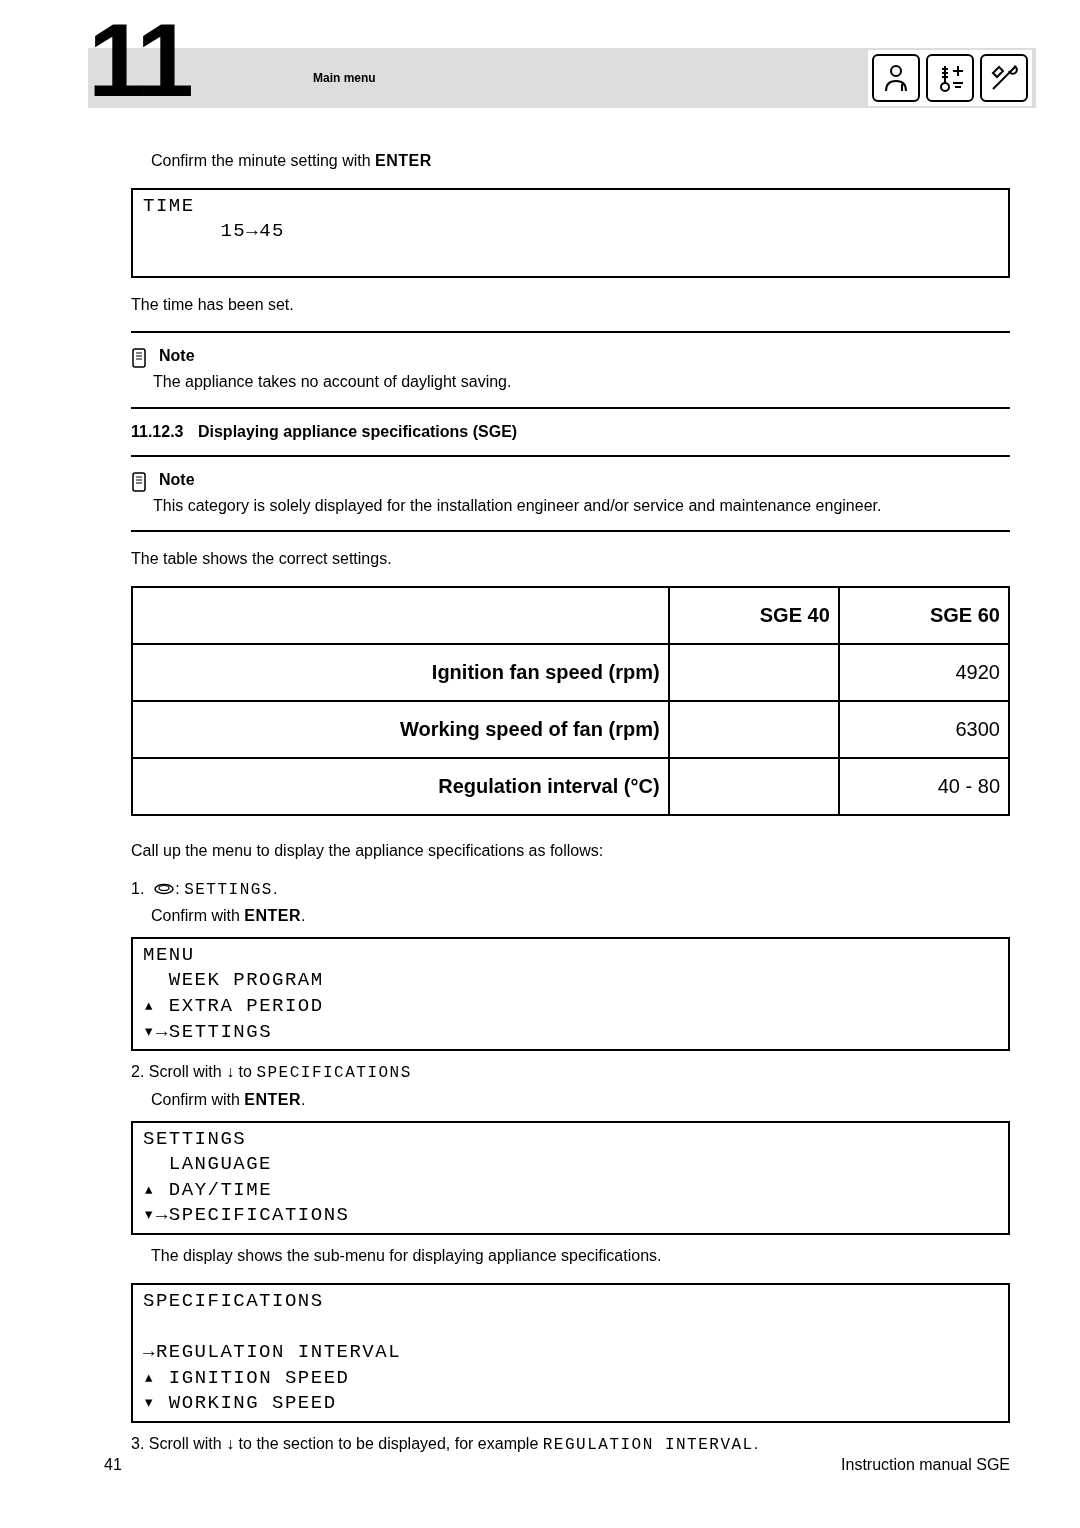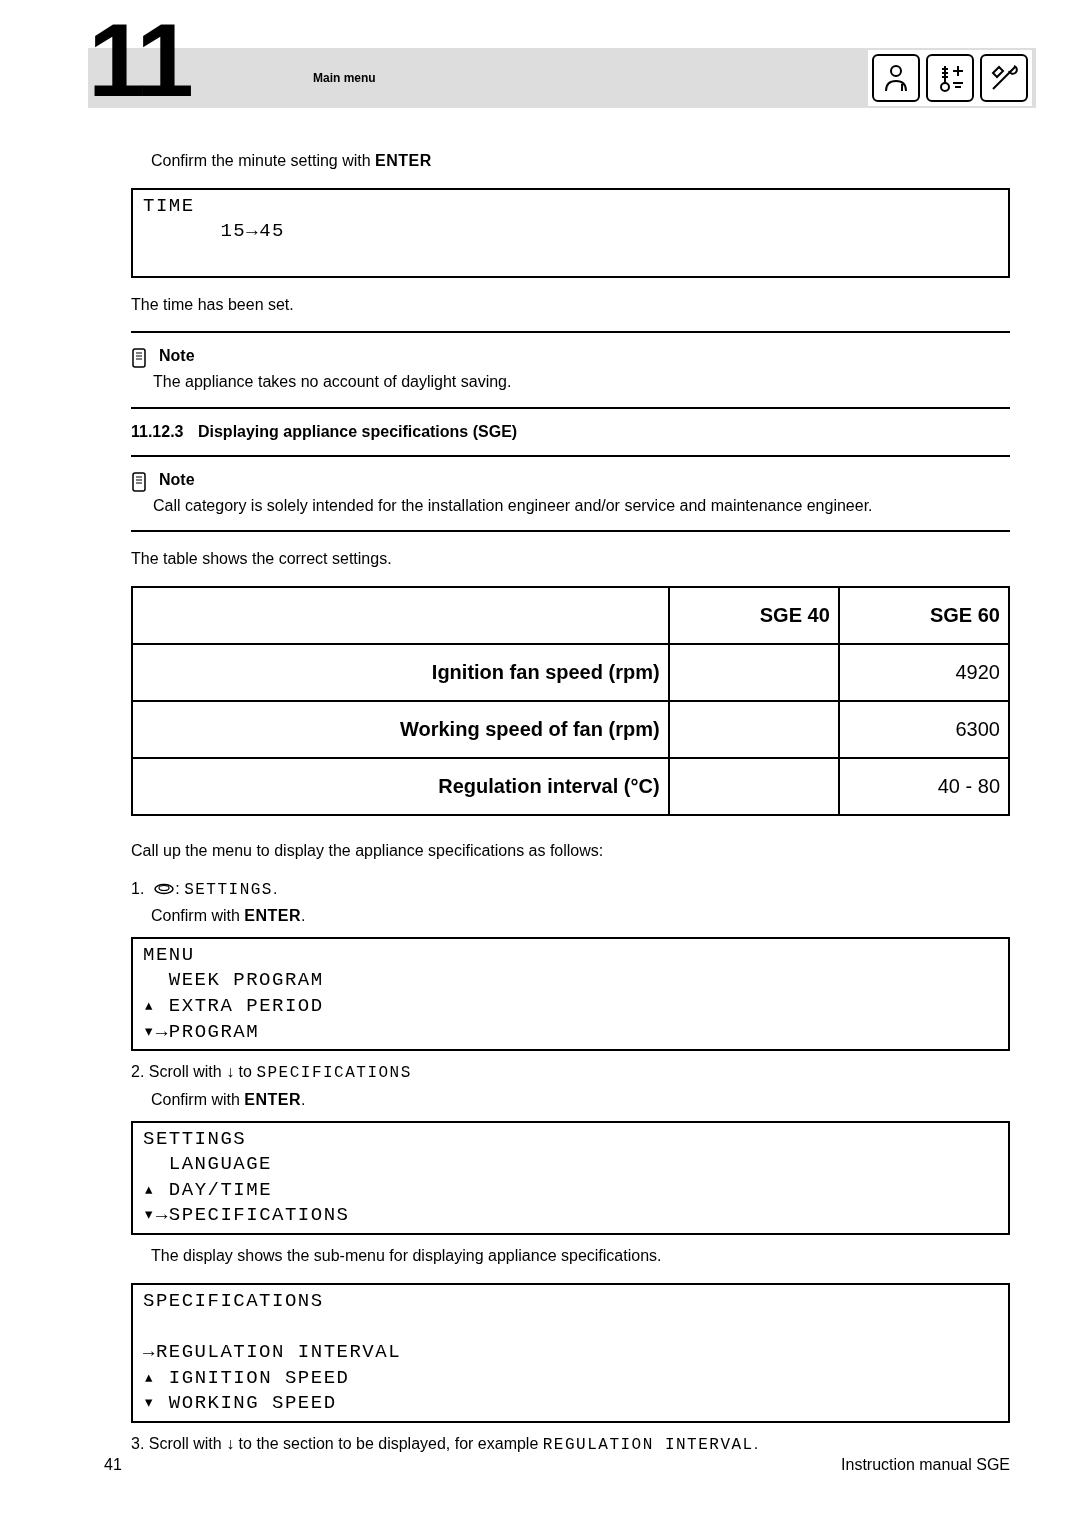--- a/index.html
+++ b/index.html
@@ -194,21 +194,21 @@
       <span class="nicon">
         <svg viewBox="0 0 16 22">
             <rect x="2" y="2" width="12" height="18" rx="2" fill="none" stroke="#000" stroke-width="1.5"></rect>
             <line x1="5" y1="6" x2="11" y2="6" stroke="#000"></line>
             <line x1="5" y1="9" x2="11" y2="9" stroke="#000"></line>
             <line x1="5" y1="12" x2="11" y2="12" stroke="#000"></line>
           </svg>
       </span>
       <span>Note</span>
     </div>
-    <p class="body-text" style="margin:2px 0 0 22px;">Call category is solely intended for the installation engineer and/or service and maintenance engineer.</p>
+    <p class="body-text" style="margin:2px 0 0 22px;">This category is solely displayed for the installation engineer and/or service and maintenance engineer.</p>
     <div class="rule"></div>
 
     <p class="body-text">The table shows the correct settings.</p>
 
     <table class="spec">
       <tbody>
           <tr>
         <th></th>
         <th>SGE 40</th>
         <th>SGE 60</th>
@@ -237,21 +237,21 @@
       1.&nbsp;&nbsp;<span class="dial-glyph"><svg width="22" height="12" viewBox="0 0 22 12">
             <ellipse cx="11" cy="6" rx="9" ry="4.5" fill="none" stroke="#000" stroke-width="1.5"></ellipse>
             <ellipse cx="11" cy="5" rx="5" ry="2.5" fill="none" stroke="#000" stroke-width="1.2"></ellipse>
           </svg></span><span>: </span><span class="mono-inline">SETTINGS</span>.
       <div class="indent"><span>Confirm with </span><span class="bold-sans">ENTER</span>.</div>
     </div>
 
     <div class="lcd"><span>MENU</span>
 <span>  WEEK PROGRAM</span>
 <span>▴ EXTRA PERIOD</span>
-<span>▾→PROGRAM</span></div>
+<span>▾→SETTINGS</span></div>
 
     <div class="body-text">
       <span>2.  Scroll with </span><span class="down-arrow-bold">↓</span><span> to </span><span class="mono-inline">SPECIFICATIONS</span>
       <div class="indent"><span>Confirm with </span><span class="bold-sans">ENTER</span>.</div>
     </div>
 
     <div class="lcd"><span>SETTINGS</span>
 <span>  LANGUAGE</span>
 <span>▴ DAY/TIME</span>
 <span>▾→SPECIFICATIONS</span></div>

